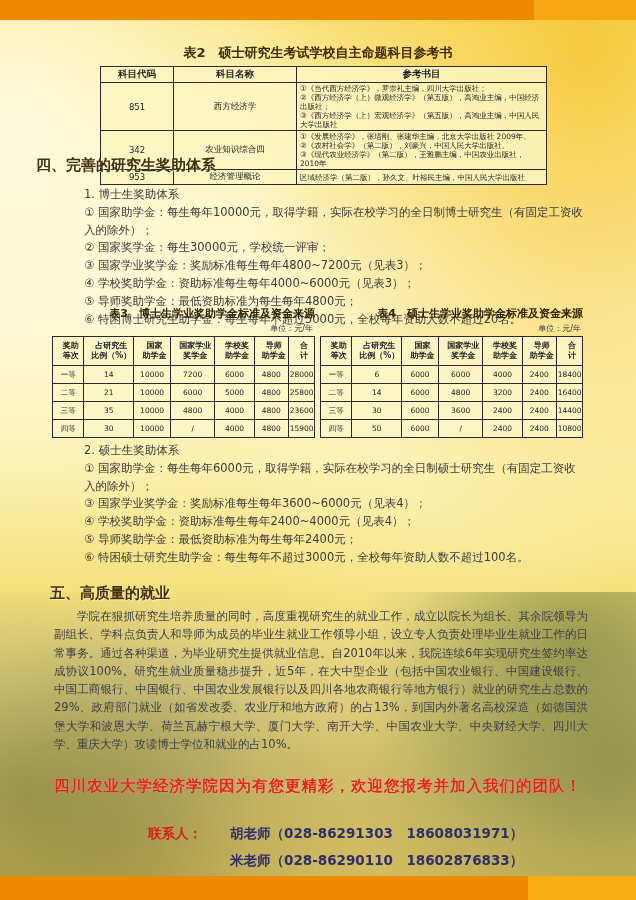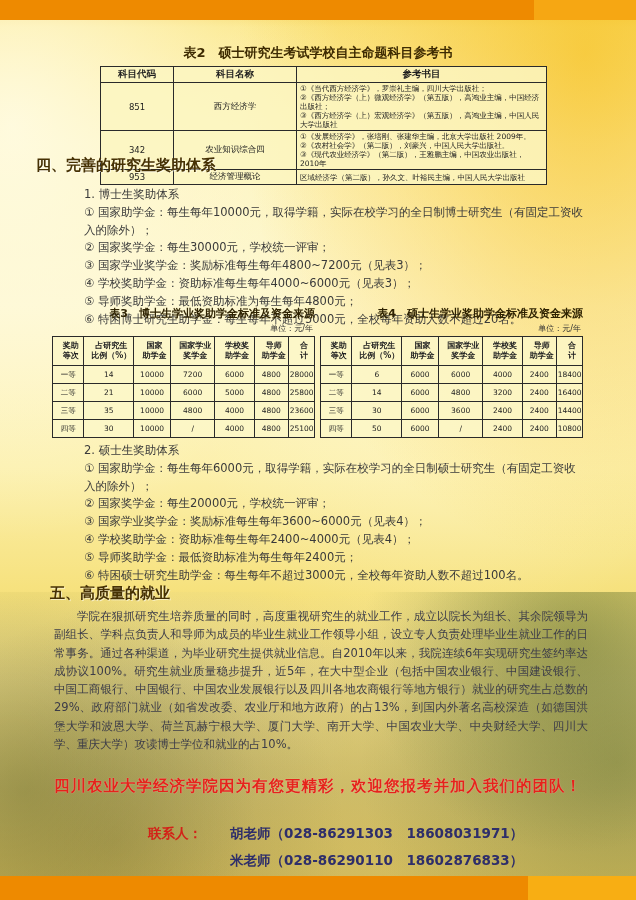--- a/index.html
+++ b/index.html
@@ -204,21 +204,21 @@
             <td>23600</td>
           </tr>
 
           <tr>
             <td>四等</td>
             <td>30</td>
             <td>10000</td>
             <td>/</td>
             <td>4000</td>
             <td>4800</td>
-            <td>25100</td>
+            <td>15900</td>
           </tr>
         </tbody>
     </table>
   </div>
 
   <div class="awrap" id="t4wrap">
     <div class="a-title">表4　硕士生学业奖助学金标准及资金来源</div>
     <div class="a-unit">单位：元/年</div>
     <table class="atable">
       <colgroup>
@@ -293,21 +293,20 @@
         </tbody>
     </table>
   </div>
 
   <div class="slist" id="list-mas">
     <div>2. 硕士生奖助体系</div>
     <div>
 
         <div>① 国家助学金：每生每年6000元，取得学籍，实际在校学习的全日制硕士研究生（有固定工资收入的除外）；</div>
 
-        <div>② 国家奖学金：每生20000元，学校统一评审；</div>
 
         <div>③ 国家学业奖学金：奖励标准每生每年3600~6000元（见表4）；</div>
 
         <div>④ 学校奖助学金：资助标准每生每年2400~4000元（见表4）；</div>
 
         <div>⑤ 导师奖助学金：最低资助标准为每生每年2400元；</div>
 
         <div>⑥ 特困硕士研究生助学金：每生每年不超过3000元，全校每年资助人数不超过100名。</div>
       </div>
   </div>

